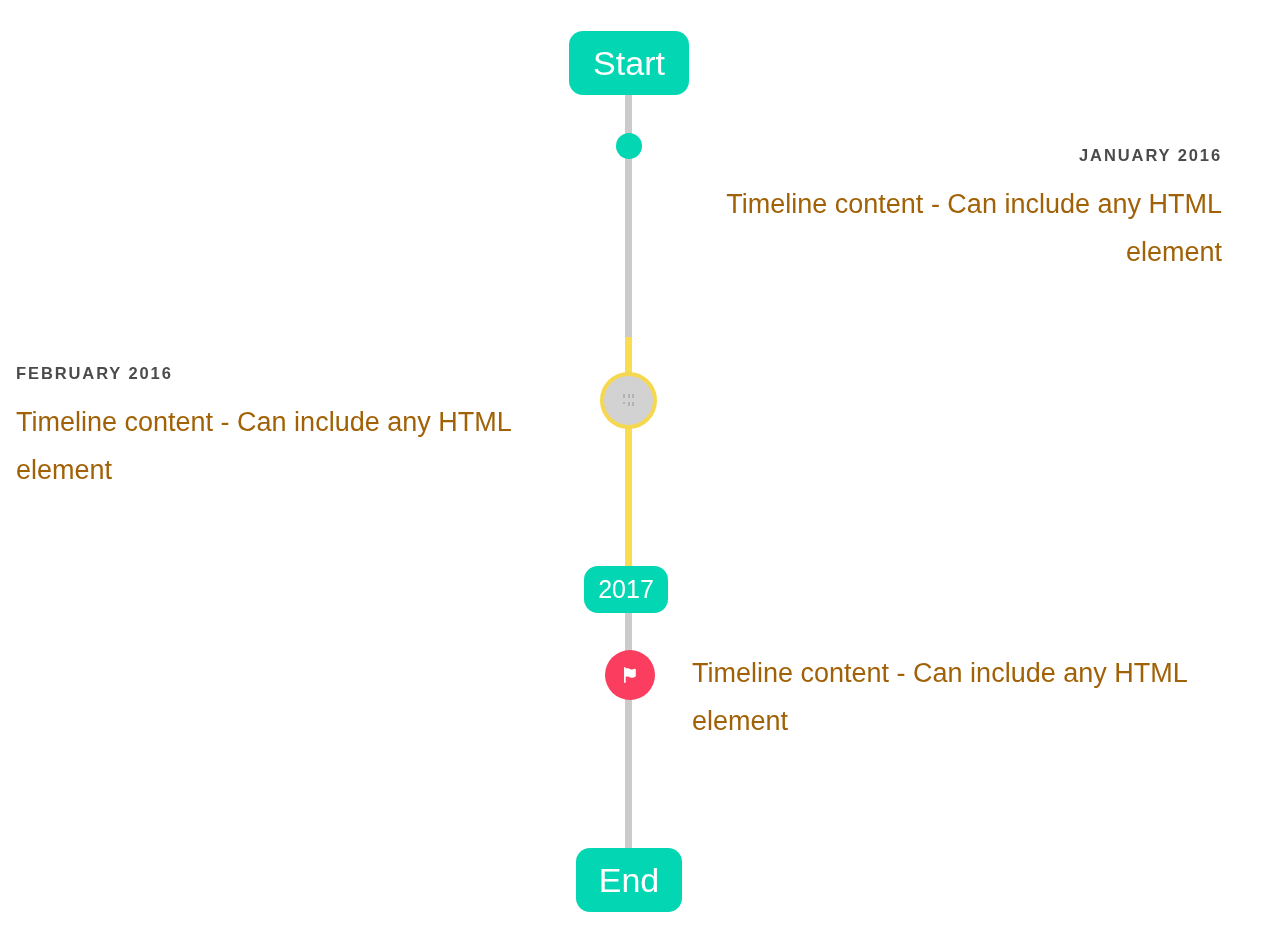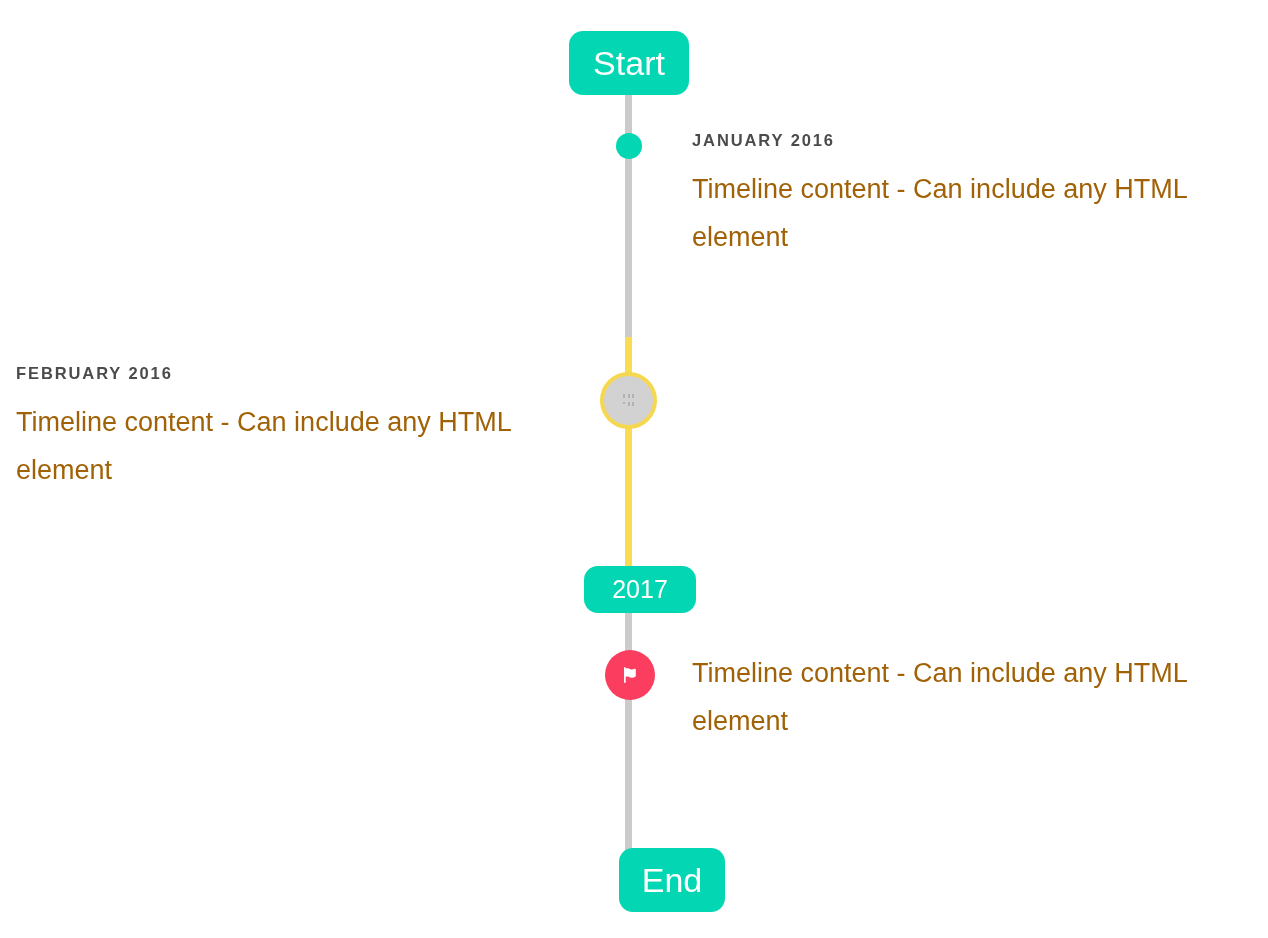--- a/index.html
+++ b/index.html
@@ -45,28 +45,27 @@
     font-weight: 400;
     line-height: 1;
   }
   .badge-start {
     left: 569px; top: 31px;
     width: 120px; height: 64px;
     font-size: 34px;
   }
   .badge-year {
     left: 584px; top: 566px;
-    width: 112px; height: 47px;
+    width: 84px; height: 47px;
     font-size: 25px;
   }
   .badge-end {
     left: 576px; top: 848px;
     width: 106px; height: 64px;
     font-size: 34px;
-    margin-left: 43px;
   }
 
   
   .marker {
     position: absolute;
     border-radius: 50%;
     display: flex;
     align-items: center;
     justify-content: center;
   }
@@ -91,21 +90,21 @@
     width: 20px; height: 20px;
     display: block;
     opacity: 0.45;
   }
 
   
   .entry { position: absolute; }
   .entry-right { left: 692px; width: 530px; text-align: left; }
   .entry-left  { left: 16px;  width: 549px; text-align: left; }
 
-  .entry-jan { top: 131px; }
+  .entry-jan { top: 146px; text-align: right; }
   .entry-feb { top: 364px; }
   .entry-mar { top: 649px; }
 
   .entry-date {
     font-size: 16.5px;
     font-weight: bold;
     letter-spacing: 1.9px;
     color: #4b4b4b;
     text-transform: uppercase;
     margin: 0 0 14px 0;

